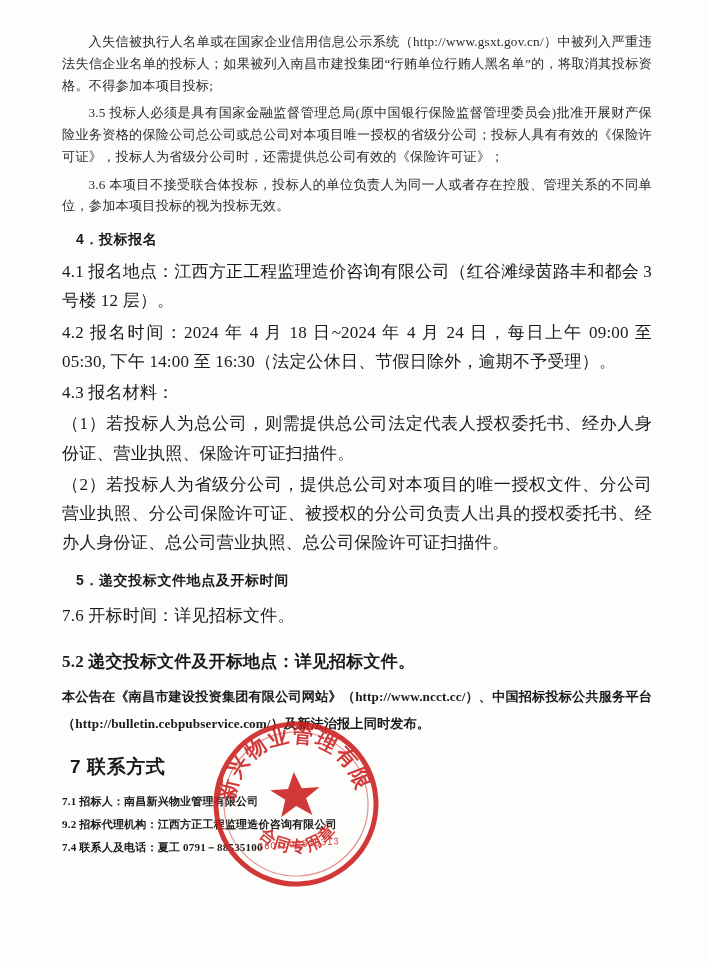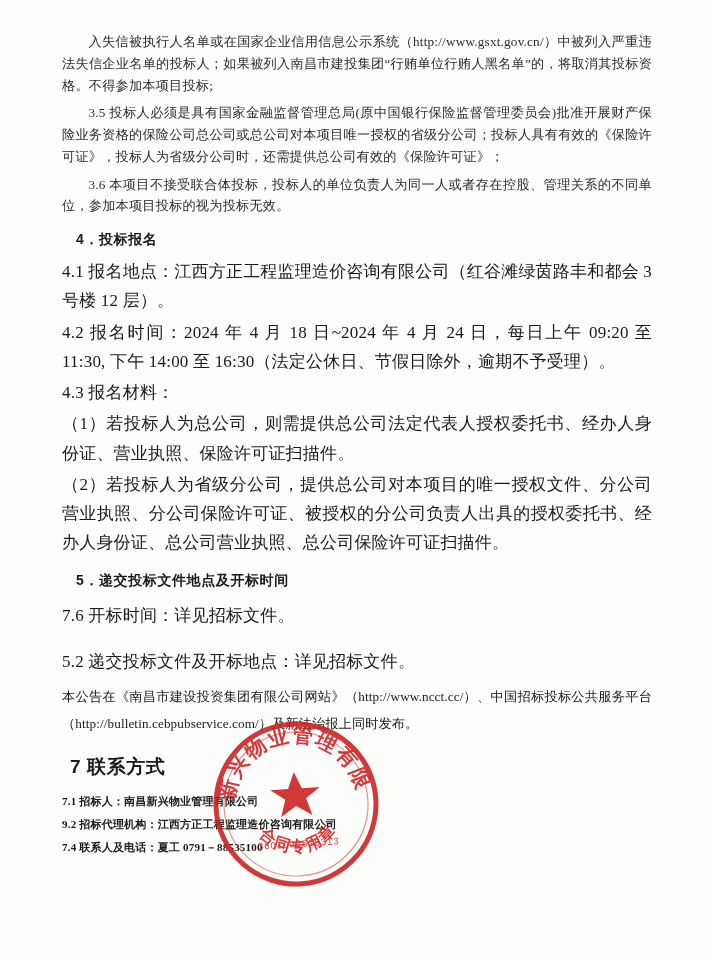--- a/index.html
+++ b/index.html
@@ -66,20 +66,21 @@
     line-height: 2.1;
     margin: 0;
     font-weight: bold;
     letter-spacing: 0.2px;
   }
   .spaced {
     line-height: 2.15;
   }
   .block-gap {
     margin-top: 10px;
+    font-weight: bold;
   }
   .small-gap {
     margin-top: 6px;
   }
   .media-para {
     font-size: 13.2px;
     line-height: 2.1;
     margin: 0;
     letter-spacing: 0.1px;
   }
@@ -106,21 +107,21 @@
 
 <div class="page">
   <div class="content">
 
     <p class="indent2 top-faded">入失信被执行人名单或在国家企业信用信息公示系统（http://www.gsxt.gov.cn/）中被列入严重违法失信企业名单的投标人；如果被列入南昌市建投集团“行贿单位行贿人黑名单”的，将取消其投标资格。不得参加本项目投标;</p>
     <p class="indent2 top-faded small-gap">3.5 投标人必须是具有国家金融监督管理总局(原中国银行保险监督管理委员会)批准开展财产保险业务资格的保险公司总公司或总公司对本项目唯一授权的省级分公司；投标人具有有效的《保险许可证》，投标人为省级分公司时，还需提供总公司有效的《保险许可证》；</p>
     <p class="indent2 top-faded small-gap">3.6 本项目不接受联合体投标，投标人的单位负责人为同一人或者存在控股、管理关系的不同单位，参加本项目投标的视为投标无效。</p>
 
     <div class="heading">4．投标报名</div>
     <p class="para-num">4.1 报名地点：江西方正工程监理造价咨询有限公司（红谷滩绿茵路丰和都会 3 号楼 12 层）。</p>
-    <p class="para-num">4.2 报名时间：2024 年 4 月 18 日~2024 年 4 月 24 日，每日上午 09:20 至 11:30, 下午 14:00 至 16:30（法定公休日、节假日除外，逾期不予受理）。</p>
+    <p class="para-num">4.2 报名时间：2024 年 4 月 18 日~2024 年 4 月 24 日，每日上午 09:00 至 05:30, 下午 14:00 至 16:30（法定公休日、节假日除外，逾期不予受理）。</p>
     <p class="para-num">4.3 报名材料：</p>
     <p class="para-num">（1）若投标人为总公司，则需提供总公司法定代表人授权委托书、经办人身份证、营业执照、保险许可证扫描件。</p>
     <p class="para-num">（2）若投标人为省级分公司，提供总公司对本项目的唯一授权文件、分公司营业执照、分公司保险许可证、被授权的分公司负责人出具的授权委托书、经办人身份证、总公司营业执照、总公司保险许可证扫描件。</p>
 
     <div class="heading">5．递交投标文件地点及开标时间</div>
     <p class="para-num spaced">7.6 开标时间：详见招标文件。</p>
     <p class="para-num spaced block-gap">5.2 递交投标文件及开标地点：详见招标文件。</p>
 
     <p class="media-para block-gap">本公告在《南昌市建设投资集团有限公司网站》（http://www.ncct.cc/）、中国招标投标公共服务平台（http://bulletin.cebpubservice.com/）及新法治报上同时发布。</p>
 

